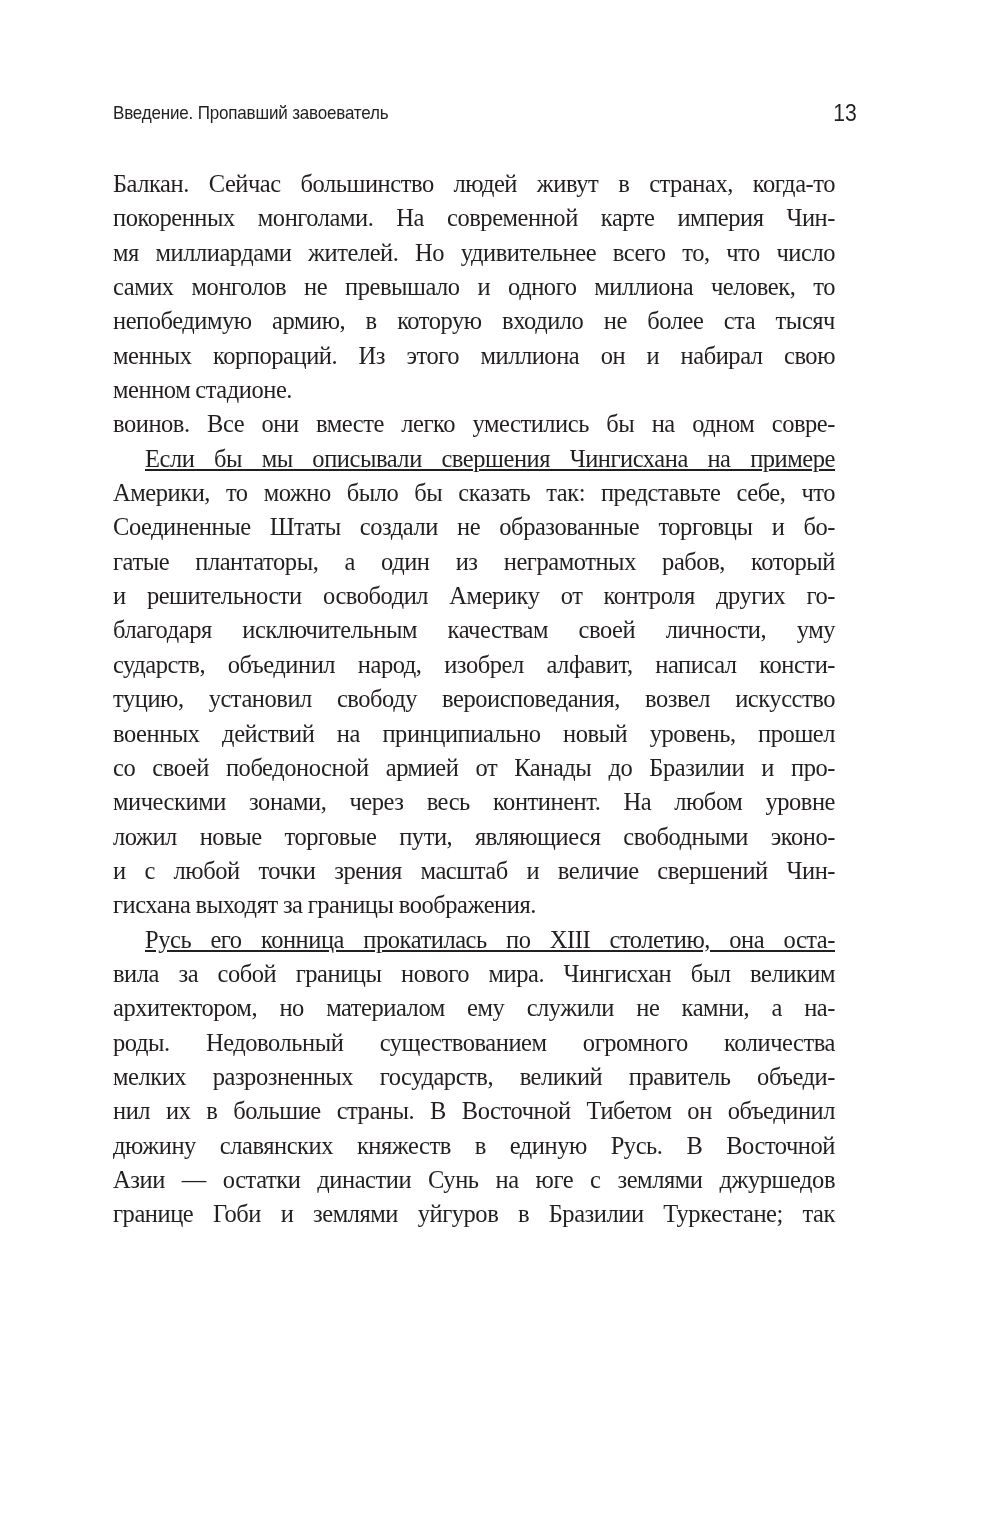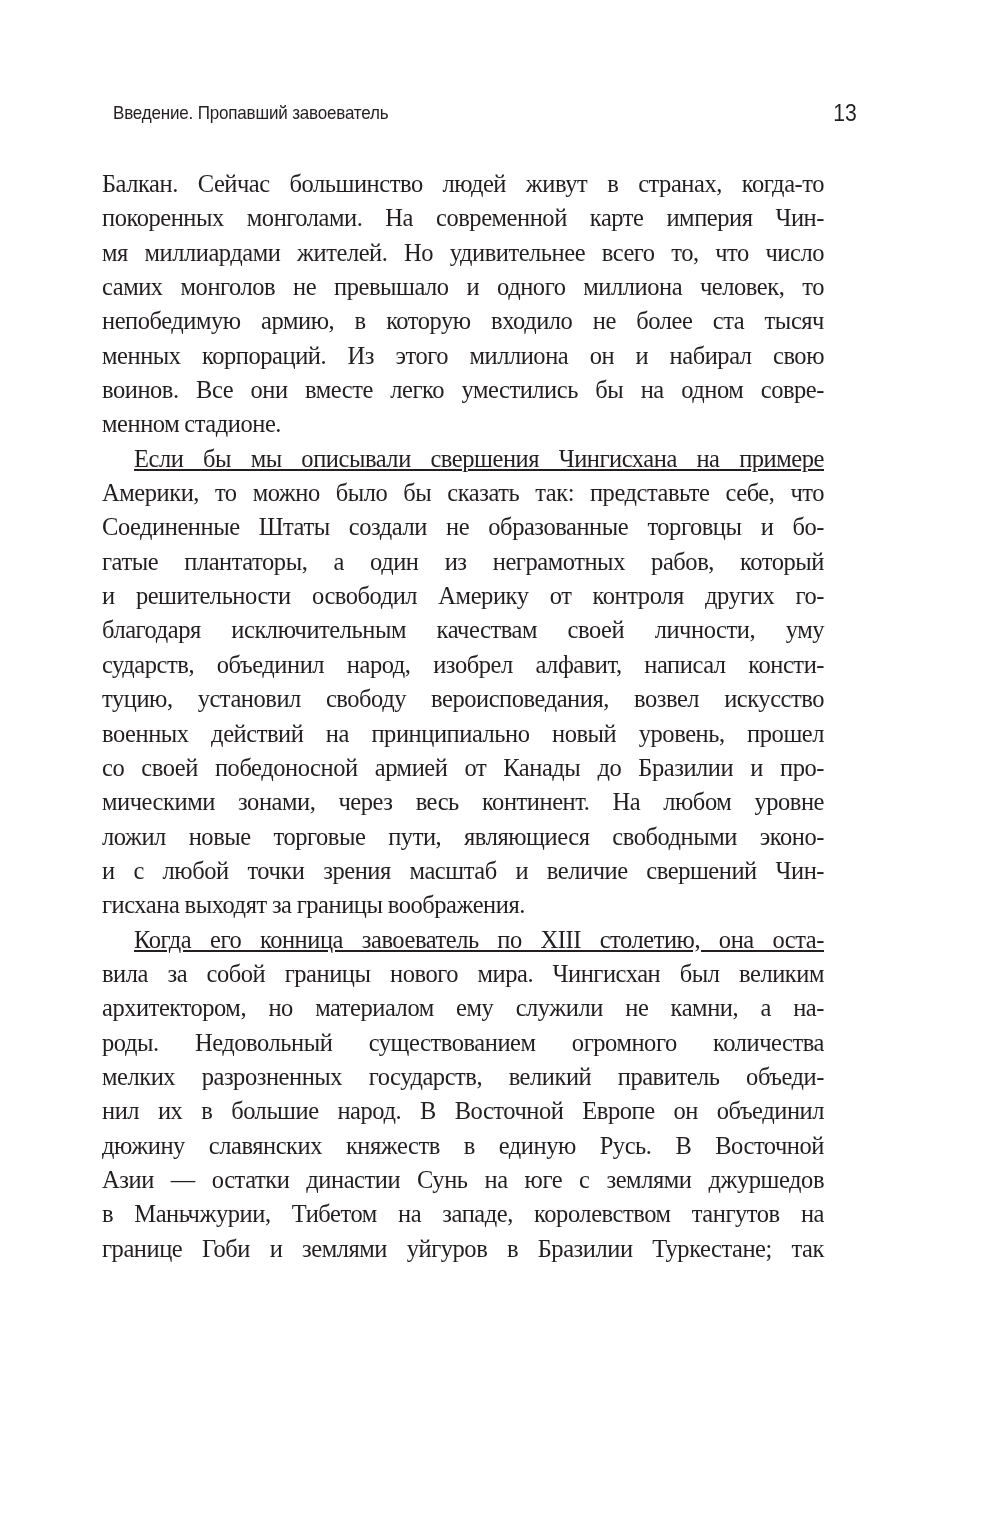--- a/index.html
+++ b/index.html
@@ -34,21 +34,21 @@
     }
     .page-number {
       position: absolute;
       left: 783px;
       top: 0;
       font-size: 23px;
       white-space: nowrap;
     }
     .text-block {
       position: absolute;
-      left: 102px;
+      left: 113px;
       top: 167px;
       width: 722px;
       font-family: "Liberation Serif", "DejaVu Serif", serif;
       font-size: 24.5px;
       line-height: 34.35px;
       color: #231f20;
     }
     .line {
       display: block;
       height: 34.35px;
@@ -77,46 +77,45 @@
 
 <div class="text-block">
 
   <div>
     <span class="line">Балкан. Сейчас большинство людей живут в странах, когда-то</span>
     <span class="line">покоренных монголами. На современной карте империя Чин-</span>
     <span class="line">мя миллиардами жителей. Но удивительнее всего то, что число</span>
     <span class="line">самих монголов не превышало и одного миллиона человек, то</span>
     <span class="line">непобедимую армию, в которую входило не более ста тысяч</span>
     <span class="line">менных корпораций. Из этого миллиона он и набирал свою</span>
+    <span class="line last">менном стадионе.</span>
     <span class="line">воинов. Все они вместе легко уместились бы на одном совре-</span>
-    <span class="line last">менном стадионе.</span>
   </div>
 
   <div>
     <span class="line indent">Если бы мы описывали свершения Чингисхана на примере</span>
     <span class="line">Америки, то можно было бы сказать так: представьте себе, что</span>
     <span class="line">Соединенные Штаты создали не образованные торговцы и бо-</span>
     <span class="line">гатые плантаторы, а один из неграмотных рабов, который</span>
     <span class="line">и решительности освободил Америку от контроля других го-</span>
     <span class="line">благодаря исключительным качествам своей личности, уму</span>
     <span class="line">сударств, объединил народ, изобрел алфавит, написал консти-</span>
     <span class="line">туцию, установил свободу вероисповедания, возвел искусство</span>
     <span class="line">военных действий на принципиально новый уровень, прошел</span>
     <span class="line">со своей победоносной армией от Канады до Бразилии и про-</span>
     <span class="line">мическими зонами, через весь континент. На любом уровне</span>
     <span class="line">ложил новые торговые пути, являющиеся свободными эконо-</span>
     <span class="line">и с любой точки зрения масштаб и величие свершений Чин-</span>
     <span class="line last">гисхана выходят за границы воображения.</span>
   </div>
 
   <div>
-    <span class="line indent">Когда его конница завоеватель по XIII столетию, она оста-</span>
+    <span class="line indent">Русь его конница прокатилась по XIII столетию, она оста-</span>
     <span class="line">вила за собой границы нового мира. Чингисхан был великим</span>
     <span class="line">архитектором, но материалом ему служили не камни, а на-</span>
     <span class="line">роды. Недовольный существованием огромного количества</span>
     <span class="line">мелких разрозненных государств, великий правитель объеди-</span>
-    <span class="line">нил их в большие народ. В Восточной Европе он объединил</span>
+    <span class="line">нил их в большие страны. В Восточной Тибетом он объединил</span>
     <span class="line">дюжину славянских княжеств в единую Русь. В Восточной</span>
     <span class="line">Азии — остатки династии Сунь на юге с землями джуршедов</span>
-    <span class="line">в Маньчжурии, Тибетом на западе, королевством тангутов на</span>
     <span class="line">границе Гоби и землями уйгуров в Бразилии Туркестане; так</span>
   </div>
 </div>
 
 </body></html>

